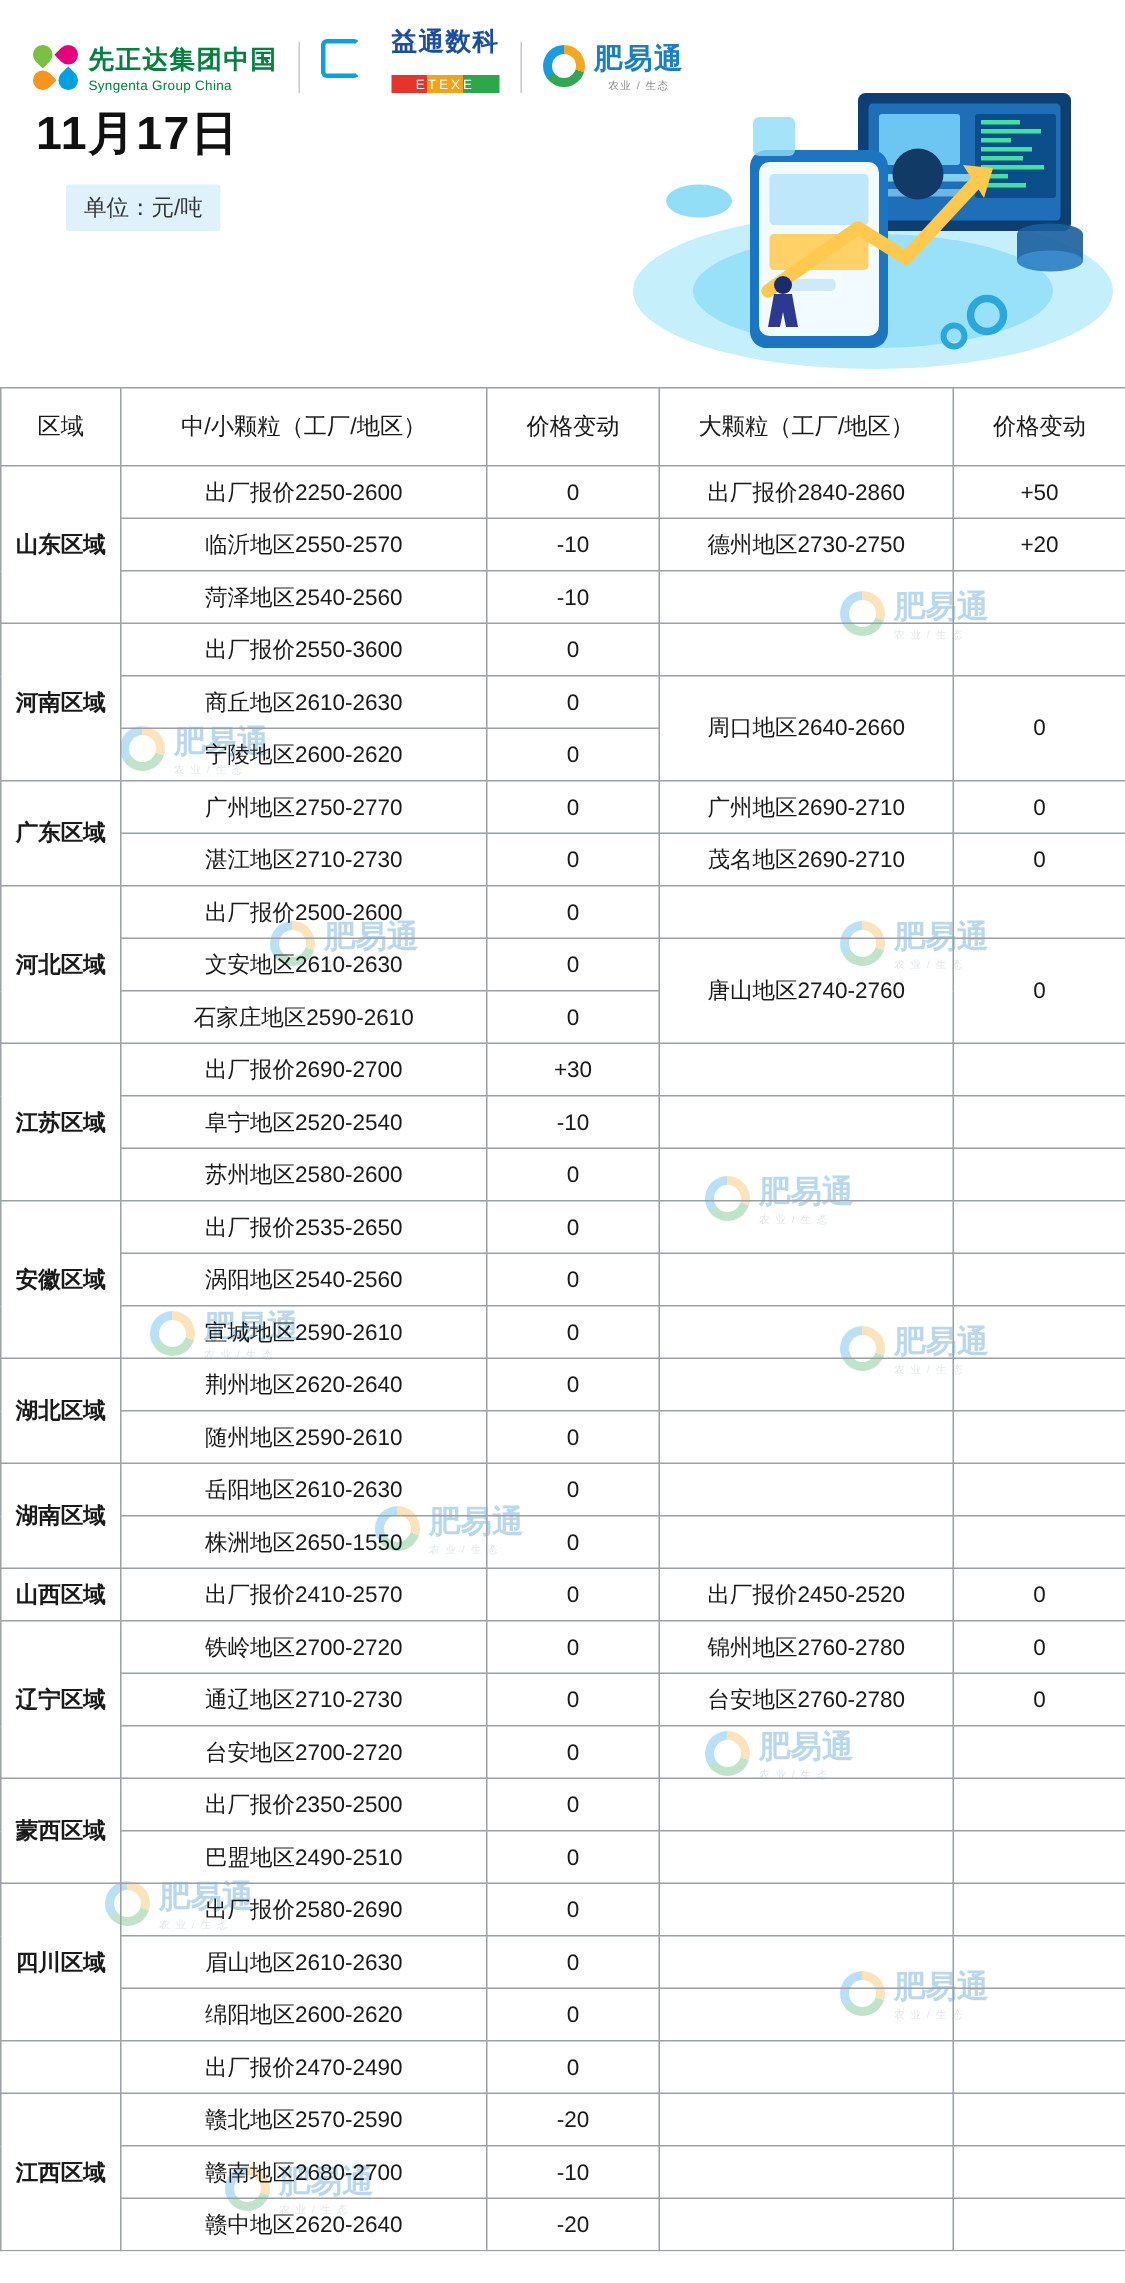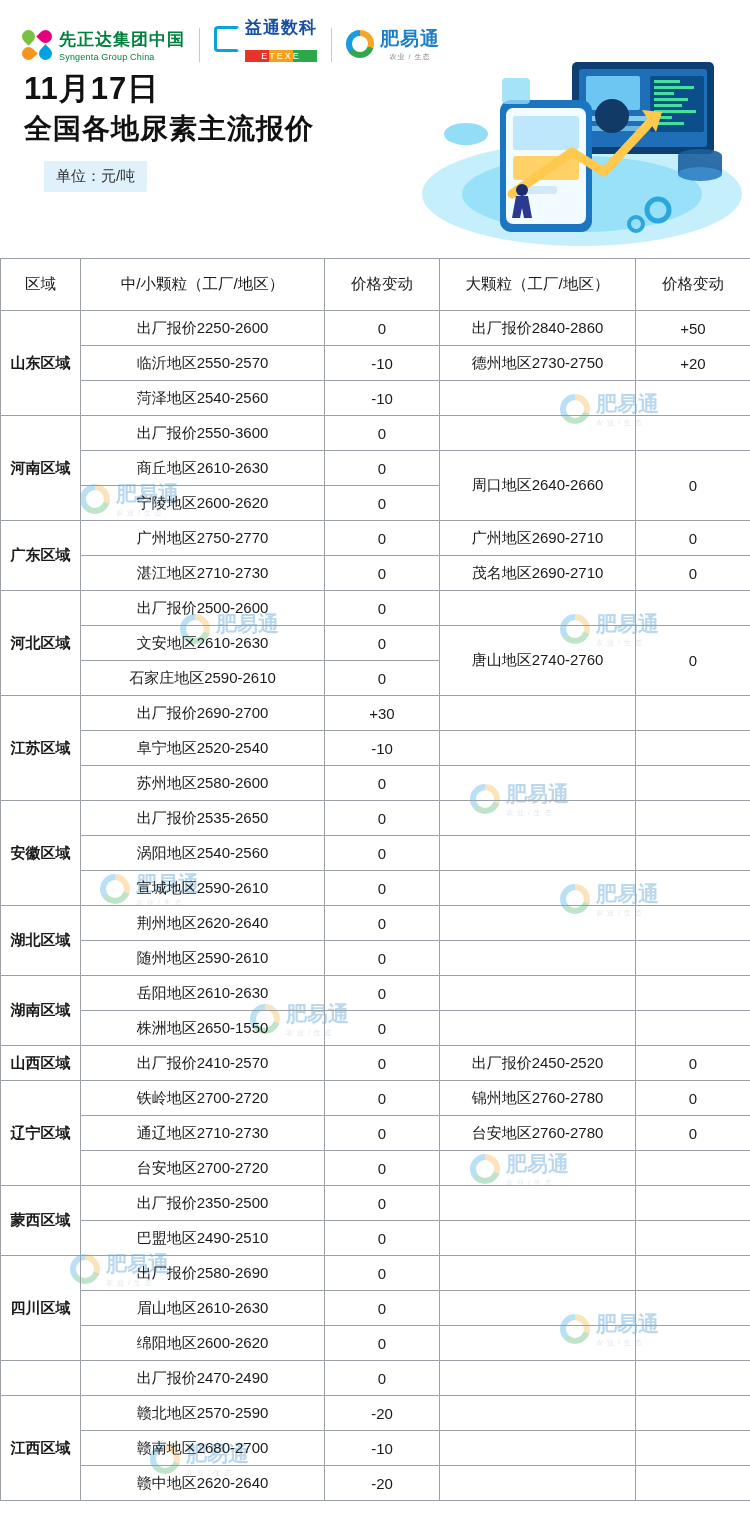--- a/index.html
+++ b/index.html
@@ -34,21 +34,21 @@
   .syngenta-mark span {
     position: absolute; width: 13px; height: 13px; border-radius: 50% 50% 50% 0;
   }
   .syngenta-mark .s1 { background: #7ac143; left: 0; top: 0; transform: rotate(-45deg); }
   .syngenta-mark .s2 { background: #e6007e; right: 0; top: 0; transform: rotate(45deg); }
   .syngenta-mark .s3 { background: #f7941e; left: 0; bottom: 0; transform: rotate(-135deg); }
   .syngenta-mark .s4 { background: #00a1e0; right: 0; bottom: 0; transform: rotate(135deg); }
   .syngenta-text .cn { font-size: 17px; color: #00813e; font-weight: bold; letter-spacing: 1px; }
   .syngenta-text .en { font-size: 9px; color: #00813e; letter-spacing: .2px; margin-top: 1px; }
   .divider-bar { width: 1px; height: 34px; background: #c8c8c8; }
-  .logo-etexe { display: flex; align-items: center; gap: 5px; }
+  .logo-etexe { display: flex; align-items: center; gap: 21px; }
   .etexe-mark {
     width: 26px; height: 26px; border: 3px solid #0aa2dc; border-radius: 4px;
     border-right-color: transparent; transform: rotate(0deg);
   }
   .etexe-text .cn { font-size: 17px; font-weight: bold; color: #1a4fa0; letter-spacing: 1px; }
   .etexe-text .en {
     font-size: 9px; color: #fff; letter-spacing: 2px; text-align: center;
     background: linear-gradient(90deg,#e8332a 0 33%,#f5a21a 33% 66%,#2ba84a 66% 100%);
     padding: 1px 2px; margin-top: 11px;
   }
@@ -221,21 +221,20 @@
         <ellipse cx="296" cy="112" rx="22" ry="7"></ellipse>
         <rect x="274" y="112" width="44" height="18" fill="#1a5f9e"></rect>
         <ellipse cx="296" cy="130" rx="22" ry="7" fill="#2b7fc4"></ellipse>
       </g>
       <circle cx="254" cy="166" r="11" fill="none" stroke="#2aa8dd" stroke-width="5"></circle>
       <circle cx="232" cy="180" r="7" fill="none" stroke="#2aa8dd" stroke-width="4"></circle>
     </svg>
 
     <div class="title-block">
       <div class="title-date">11月17日</div>
-      <div class="title-main">全国各地尿素主流报价</div>
       <div class="unit-badge">单位：元/吨</div>
     </div>
   </div>
 
   <div class="wm" style="left:80px;  top:480px;">
       <div class="m"></div>
       <div class="t">肥易通<small>农 业 / 生 态</small></div>
     </div>
   <div class="wm" style="left:560px; top:390px;">
       <div class="m"></div>

